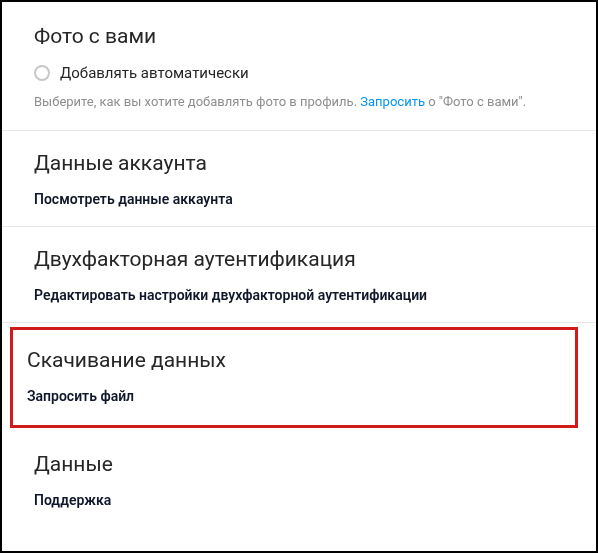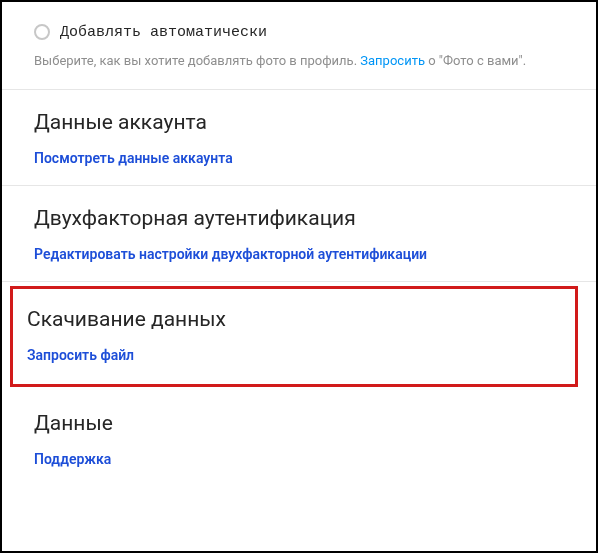--- a/index.html
+++ b/index.html
@@ -25,24 +25,23 @@
       border-bottom: none;
     }
     .section-title {
       font-size: 21px;
       font-weight: 400;
       color: #262626;
       margin-bottom: 16px;
     }
     .radio-row {
       display: flex;
-      align-items: flex-start;
+      align-items: center;
       margin-bottom: 6px;
       cursor: pointer;
-      font-family: Liberation Mono, monospace;
     }
     .radio {
       width: 16px;
       height: 16px;
       border-radius: 50%;
       margin-right: 10px;
       position: relative;
       flex-shrink: 0;
     }
     .radio.unchecked {
@@ -73,21 +72,21 @@
       margin-top: 10px;
       line-height: 1.5;
     }
     .hint .link-inline {
       color: #0095f6;
       cursor: pointer;
     }
     .link {
       font-size: 14px;
       font-weight: 600;
-      color: #1d4ed8;
+      color: #0f172a;
       cursor: pointer;
       display: inline-block;
     }
     .highlight-box {
       border: 3px solid #d11a1a;
       margin: 4px 18px 4px 8px;
     }
     .highlight-box .section {
       padding: 18px 14px 20px 14px;
       border-bottom: none;
@@ -96,20 +95,21 @@
       margin-bottom: 14px;
     }
     .first {
       padding-top: 22px;
     }
   </style>
 </head>
 <body>
 
 <div class="section first">
+  <h2 class="section-title">Фото с вами</h2>
 
   <div class="radio-row">
     <span class="radio unchecked"></span>
     <span class="radio-label">Добавлять автоматически</span>
   </div>
 
 
   <p class="hint">
     <span>Выберите, как вы хотите добавлять фото в профиль. </span><span class="link-inline">Запросить</span><span> о "Фото с вами".</span>
   </p>

